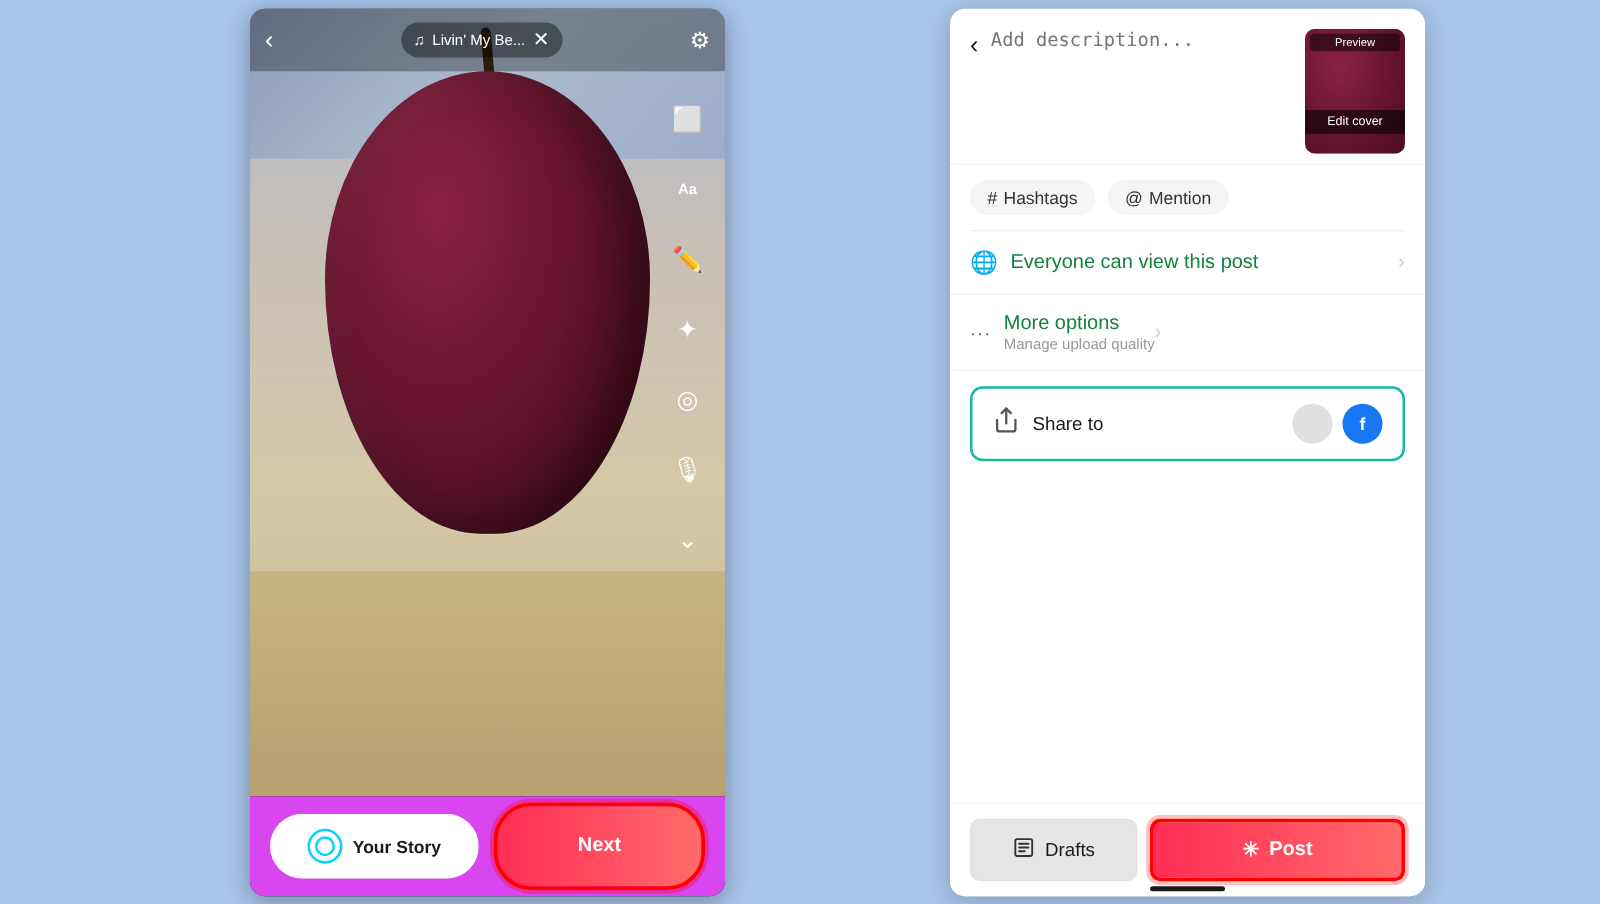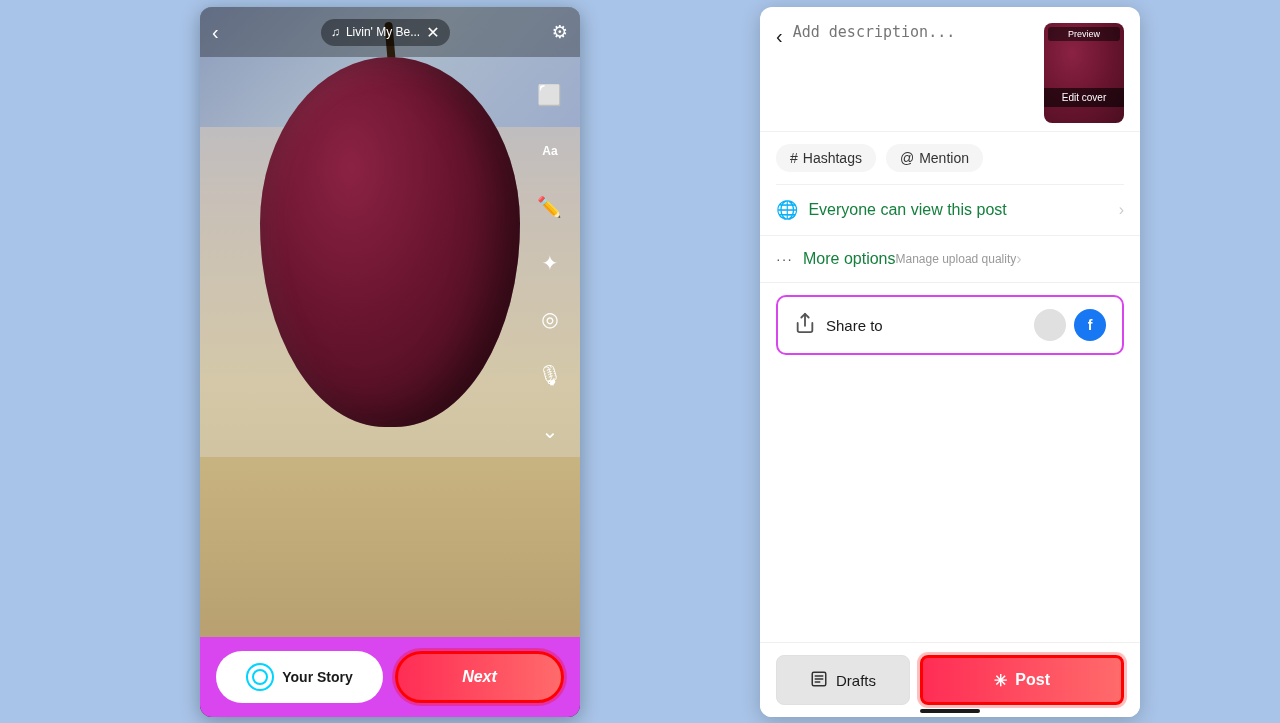--- a/index.html
+++ b/index.html
@@ -166,29 +166,28 @@
       border-radius: 50%;
       border: 2px solid #00d4ff;
     }
     .your-story-text {
       font-size: 14px;
       font-weight: 600;
       color: #1a1a1a;
     }
     .next-btn {
       flex: 1;
-      height: 52px;
+      height: 70px;
       background: linear-gradient(90deg, #ff2d55, #ff6b6b);
       border-radius: 30px;
       display: flex;
       align-items: center;
       justify-content: center;
       border: 3px solid #ff0000;
       box-shadow: 0 0 0 3px rgba(255,0,0,0.3);
-      font-style: italic;
     }
     .next-text {
       font-size: 16px;
       font-weight: 700;
       color: white;
     }
 
     
     .right-panel {
       width: 380px;
@@ -303,30 +302,29 @@
     .option-sub {
       font-size: 12px;
       color: #999;
     }
     .option-chevron {
       color: #ccc;
       font-size: 16px;
     }
     .option-col {
       display: flex;
-      flex-direction: row;
-      align-items: center;
+      flex-direction: column;
     }
 
     .share-row {
       display: flex;
       align-items: center;
       padding: 12px 16px;
       margin: 12px 16px;
-      border: 2px solid #d946ef;
+      border: 2px solid #14b8a6;
       border-radius: 10px;
     }
     .share-icon {
       font-size: 20px;
       color: #555;
       margin-right: 10px;
     }
     .share-text {
       flex: 1;
       font-size: 15px;

